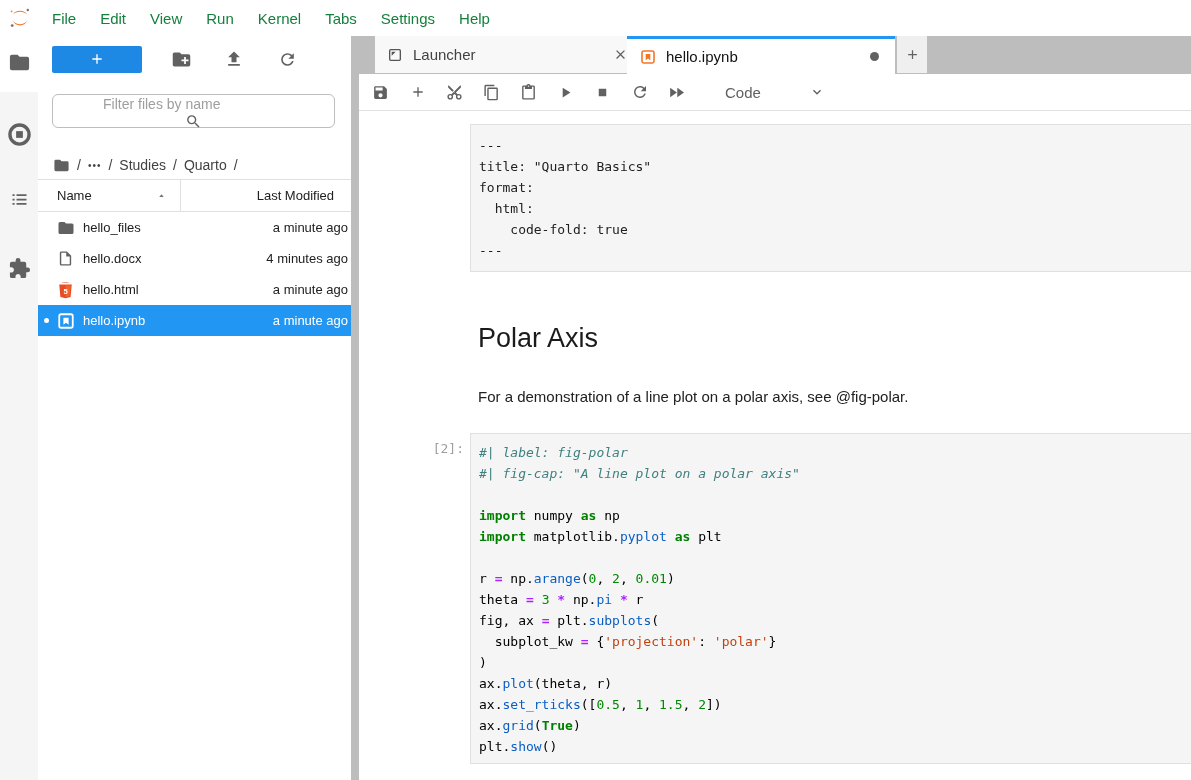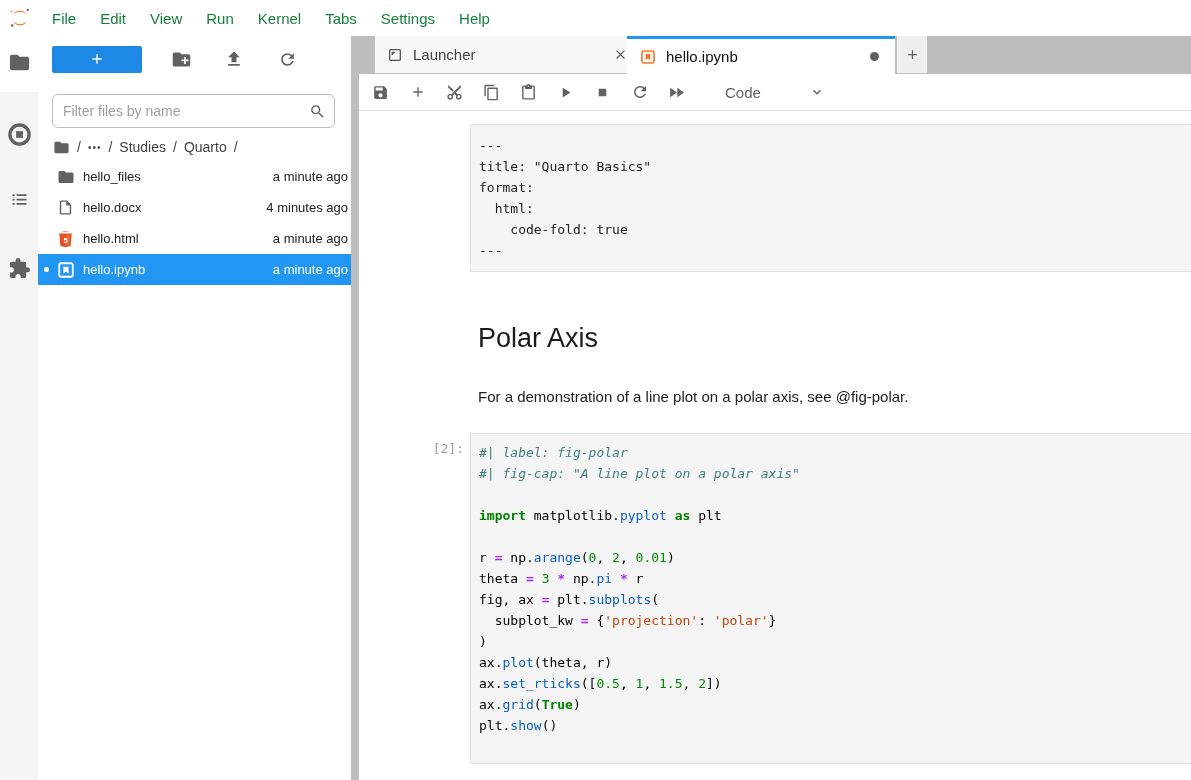--- a/index.html
+++ b/index.html
@@ -17,22 +17,22 @@
             border-right:1px solid #e0e0e0;}
   .activity-active-bg{position:absolute;top:0;left:0;width:38px;height:56px;background:#fff;}
   .act-icon{position:absolute;left:0;width:38px;display:flex;justify-content:center;color:#616161;}
 
   
   .fb{position:absolute;left:38px;top:36px;width:313px;bottom:0;background:#fff;font-size:13px;}
   .fb-toolbar{display:flex;align-items:center;height:46px;padding-left:14px;}
   .new-launcher-btn{width:90px;height:27px;background:#1e88e5;border-radius:2px;display:flex;
             align-items:center;justify-content:center;color:#fff;margin-right:28px;cursor:pointer;}
   .fb-iconbtn{width:22px;height:22px;margin-right:31px;color:#616161;display:flex;align-items:center;justify-content:center;cursor:pointer;}
-  .fb-search{margin:12px 16px 5px 14px;height:32px;border:1px solid #bdbdbd;border-radius:6px;
-            display:flex;align-items:center;padding:0 8px;}
+  .fb-search{margin:12px 16px 23px 14px;height:32px;border:1px solid #bdbdbd;border-radius:6px;
+            display:flex;align-items:center;padding:0 8px;flex-direction:column;}
   .fb-search input{border:none;outline:none;flex:1;font-size:14px;color:#333;
             font-family:"Liberation Sans",sans-serif;background:transparent;}
   .fb-search input::placeholder{color:#9e9e9e;}
   .fb-search .sicon{color:#616161;}
   .breadcrumb{display:flex;align-items:center;height:28px;padding-left:15px;gap:7px;
             font-size:14px;color:#424242;}
   .breadcrumb .seg{cursor:pointer;}
   .fb-header{position:relative;height:31px;border-top:1px solid #e0e0e0;border-bottom:1px solid #e0e0e0;
             display:flex;align-items:center;font-size:13px;color:#212121;}
   .fb-header .hname{padding-left:19px;cursor:pointer;}
@@ -204,20 +204,30 @@
       </span>
       <span class="seg">/</span>
       <span class="seg" style="font-size:10px;letter-spacing:1px;">•••</span>
       <span class="seg">/</span>
       <span class="seg">Studies</span>
       <span class="seg">/</span>
       <span class="seg">Quarto</span>
       <span class="seg">/</span>
     </div>
 
+    <div class="fb-header">
+      <span class="hname">Name</span>
+      <span class="sort">
+        <svg width="11" height="11" viewBox="0 0 24 24" fill="currentColor">
+            <path d="M7 15l5-6 5 6z"></path>
+          </svg>
+      </span>
+      <span class="col-divider"></span>
+      <span class="hmod">Last Modified</span>
+    </div>
 
     <div class="frow">
       <span class="ficon ficon-folder">
         <svg width="18" height="18" viewBox="0 0 24 24" fill="currentColor">
             <path d="M10 4H4a2 2 0 0 0-2 2v12a2 2 0 0 0 2 2h16a2 2 0 0 0 2-2V8a2 2 0 0 0-2-2h-8l-2-2z"></path>
           </svg>
       </span>
       <span class="fname">hello_files</span>
       <span class="ftime">a minute ago</span>
     </div>
@@ -383,20 +393,21 @@
 
       <div class="md-heading">Polar Axis</div>
       <div class="md-para">For a demonstration of a line plot on a polar axis, see @fig-polar.</div>
 
       <div class="in-prompt">[2]:</div>
       <div class="cell-box code-cell">
         <div>
             <div class="code-line"><span class="tok-cm">#| label: fig-polar</span></div>
             <div class="code-line"><span class="tok-cm">#| fig-cap: "A line plot on a polar axis"</span></div>
             <div class="code-line">&nbsp;</div>
+            <div class="code-line"><span class="tok-kw">import</span><span class="tok-pl"> numpy </span><span class="tok-kw">as</span><span class="tok-pl"> np</span></div>
             <div class="code-line"><span class="tok-kw">import</span><span class="tok-pl"> matplotlib.</span><span class="tok-prop">pyplot</span><span class="tok-pl"> </span><span class="tok-kw">as</span><span class="tok-pl"> plt</span></div>
             <div class="code-line">&nbsp;</div>
             <div class="code-line"><span class="tok-pl">r </span><span class="tok-op">=</span><span class="tok-pl"> np.</span><span class="tok-prop">arange</span><span class="tok-pl">(</span><span class="tok-num">0</span><span class="tok-pl">, </span><span class="tok-num">2</span><span class="tok-pl">, </span><span class="tok-num">0.01</span><span class="tok-pl">)</span></div>
             <div class="code-line"><span class="tok-pl">theta </span><span class="tok-op">=</span><span class="tok-pl"> </span><span class="tok-num">3</span><span class="tok-pl"> </span><span class="tok-op">*</span><span class="tok-pl"> np.</span><span class="tok-prop">pi</span><span class="tok-pl"> </span><span class="tok-op">*</span><span class="tok-pl"> r</span></div>
             <div class="code-line"><span class="tok-pl">fig, ax </span><span class="tok-op">=</span><span class="tok-pl"> plt.</span><span class="tok-prop">subplots</span><span class="tok-pl">(</span></div>
             <div class="code-line"><span class="tok-pl">  subplot_kw </span><span class="tok-op">=</span><span class="tok-pl"> {</span><span class="tok-str">'projection'</span><span class="tok-pl">: </span><span class="tok-str">'polar'</span><span class="tok-pl">}</span></div>
             <div class="code-line"><span class="tok-pl">)</span></div>
             <div class="code-line"><span class="tok-pl">ax.</span><span class="tok-prop">plot</span><span class="tok-pl">(theta, r)</span></div>
             <div class="code-line"><span class="tok-pl">ax.</span><span class="tok-prop">set_rticks</span><span class="tok-pl">([</span><span class="tok-num">0.5</span><span class="tok-pl">, </span><span class="tok-num">1</span><span class="tok-pl">, </span><span class="tok-num">1.5</span><span class="tok-pl">, </span><span class="tok-num">2</span><span class="tok-pl">])</span></div>
             <div class="code-line"><span class="tok-pl">ax.</span><span class="tok-prop">grid</span><span class="tok-pl">(</span><span class="tok-kw">True</span><span class="tok-pl">)</span></div>

